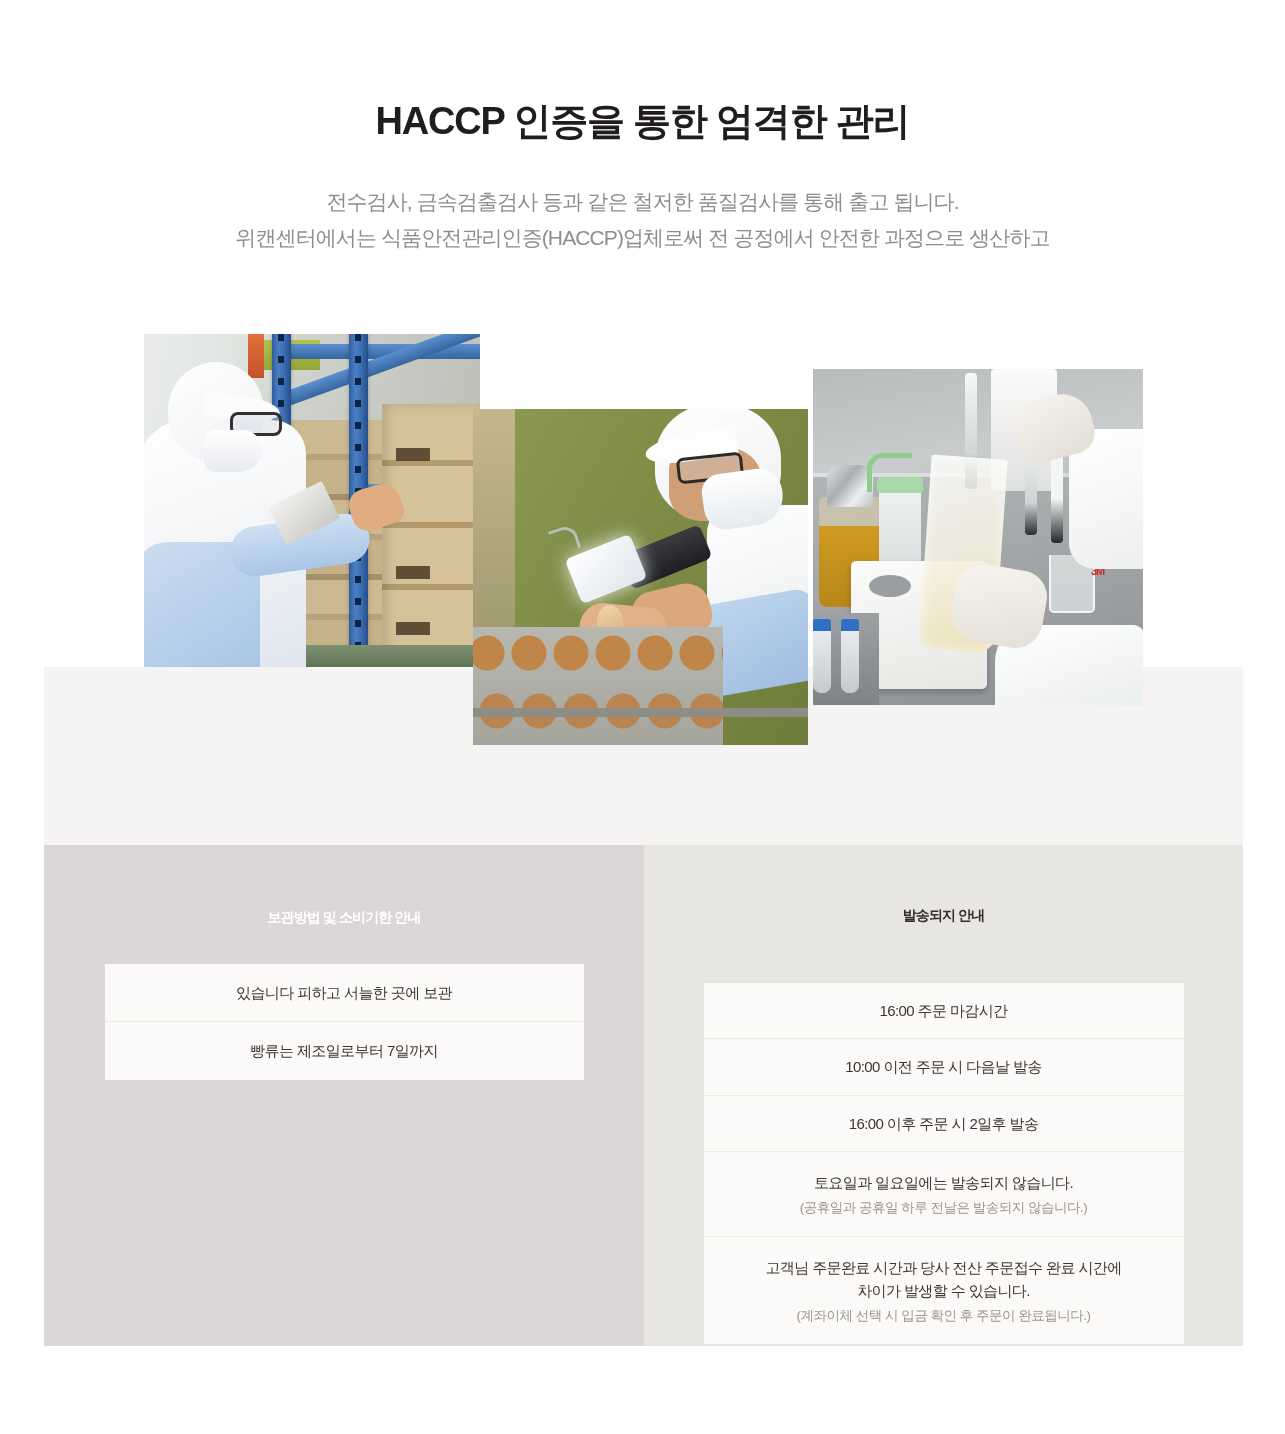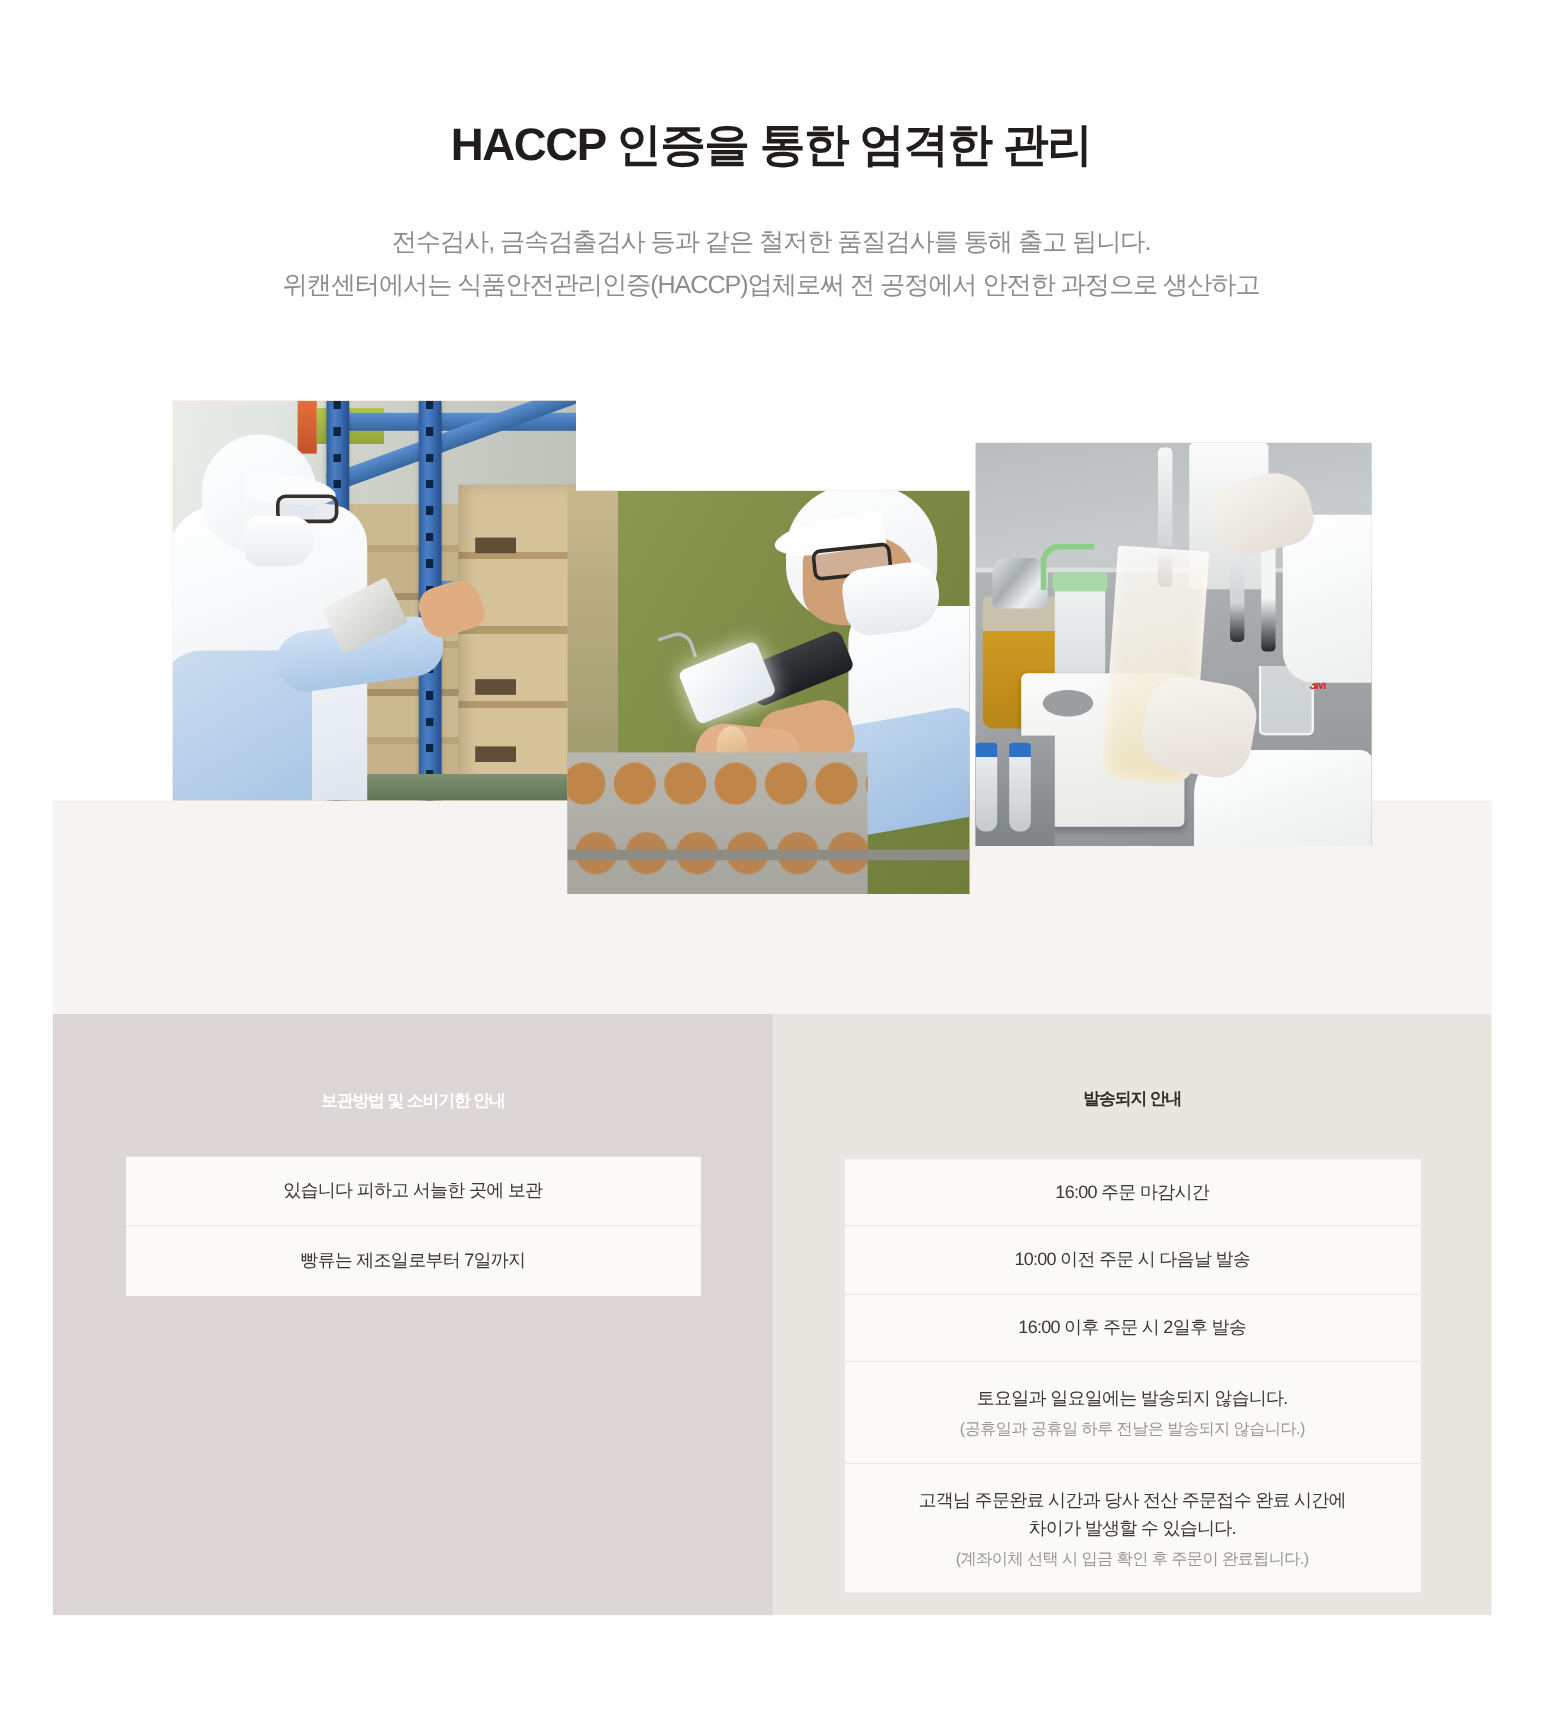--- a/index.html
+++ b/index.html
@@ -49,21 +49,21 @@
   .collage {
     position: absolute;
     left: 0;
     top: 0;
     width: 1285px;
     height: 850px;
   }
   .photo {
     position: absolute;
     overflow: hidden;
-    background: #fdba74;
+    background: #fef9c3;
   }
   .photo .scene {
     position: absolute;
     inset: 0;
   }
 
   
   .photo-warehouse { left: 144px; top: 334px; width: 336px; height: 333px; }
   .ph1-bg {
     position: absolute; inset: 0;
@@ -421,21 +421,21 @@
   }
   .info-card {
     margin: 0 auto;
     background: #fbfaf9;
   }
   .panel-storage .info-card {
     margin-top: 40px;
     width: 479px;
   }
   .panel-deadline .info-card {
-    margin-top: 44px;
+    margin-top: 61px;
     width: 480px;
   }
   .info-row {
     box-sizing: border-box;
     border-top: 1px solid #eceae6;
     padding: 16px 14px;
     text-align: center;
     color: #3a3633;
     font-size: 15px;
     letter-spacing: -0.6px;

